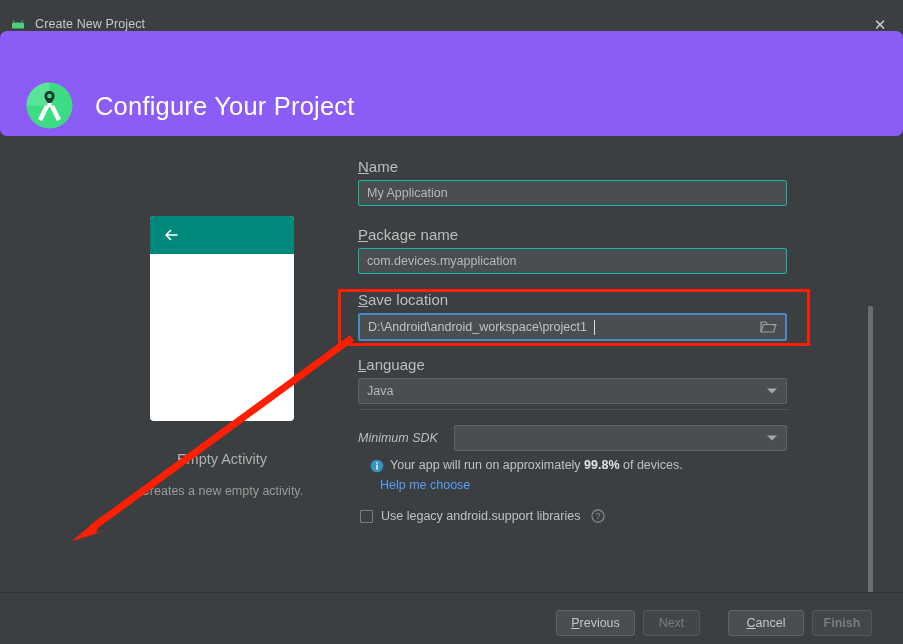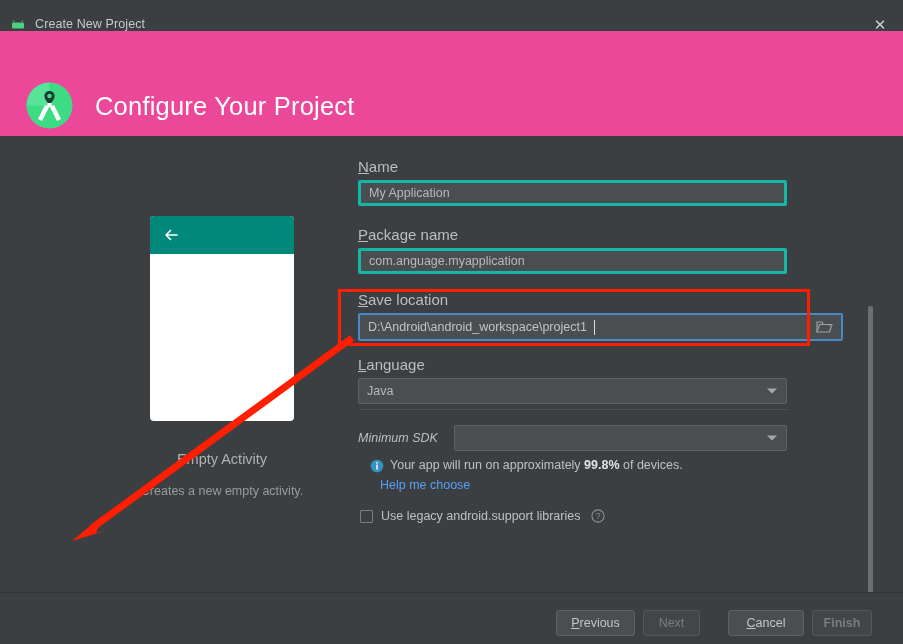--- a/index.html
+++ b/index.html
@@ -29,21 +29,22 @@
   }
   .titlebar-close {
     position: absolute; right: 0; top: 0; width: 46px; height: 31px;
     display: flex; align-items: center; justify-content: center;
     color: #d0d0d0; font-size: 15px; line-height: 1;
   }
 
   
   .header {
     position: absolute; left: 0; top: 31px; width: 903px; height: 105px;
-    background: #ec4899;
+    background: #8b5cf6;
+    border-radius: 7px;
   }
   .header-logo { position: absolute; left: 25px; top: 50px; width: 49px; height: 49px; }
   .header-title {
     position: absolute; left: 95px; top: 61px;
     font-size: 25.5px; color: #ffffff; font-weight: 400; letter-spacing: .2px;
   }
 
   
   .body-area {
     position: absolute; left: 0; top: 136px; width: 903px; height: 456px;
@@ -70,30 +71,30 @@
   }
 
   
   .form { position: absolute; left: 358px; top: 0px; width: 432px; }
   .field-label {
     font-size: 15px; color: #bdbdbd; margin-bottom: 5px; display: block;
   }
   .mnem { text-decoration: underline; }
   .text-input {
     width: 429px; height: 26px; background: #4a4e50;
-    border: 3px solid #14b8a6; border-radius: 2px;
+    border: 1px solid #14b8a6; border-radius: 2px;
     color: #b8b8b8; font-size: 12.5px; font-family: "Liberation Sans", sans-serif;
     padding: 0 8px; display: flex; align-items: center;
   }
   .row-name { position: absolute; left: 0; top: 22px; }
   .row-package { position: absolute; left: 0; top: 90px; }
   .row-save { position: absolute; left: 0; top: 155px; }
 
   .save-input-wrap {
-    position: relative; width: 485px; height: 28px;
+    position: relative; width: 429px; height: 28px;
     background: #4a4e50; border: 2px solid #4a88c7; border-radius: 2px;
     display: flex; align-items: center; padding: 0 8px;
   }
   .save-value { font-size: 12.5px; color: #c2c2c2; }
   .caret {
     display: inline-block; width: 1px; height: 15px; background: #dddddd;
     margin-left: 7px; vertical-align: middle;
   }
   .folder-btn {
     position: absolute; right: 8px; top: 50%; transform: translateY(-50%);
@@ -241,21 +242,21 @@
       <div class="row-name">
         <label class="field-label"><span class="mnem">N</span><span>ame</span></label>
         <div class="text-input">
             <span>My Application</span>
           </div>
       </div>
 
       <div class="row-package">
         <label class="field-label"><span class="mnem">P</span><span>ackage name</span></label>
         <div class="text-input">
-            <span>com.anguage.myapplication</span>
+            <span>com.devices.myapplication</span>
           </div>
       </div>
 
       <div class="row-save">
         <label class="field-label"><span class="mnem">S</span><span>ave location</span></label>
         <div class="save-input-wrap">
           <span class="save-value">D:\Android\android_workspace\project1</span>
           <span class="caret"></span>
           <span class="folder-btn">
             <svg width="17" height="14" viewBox="0 0 17 14">

